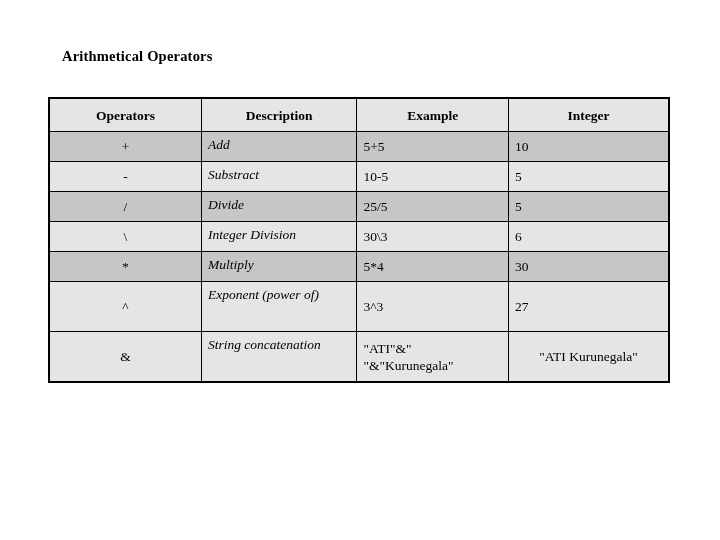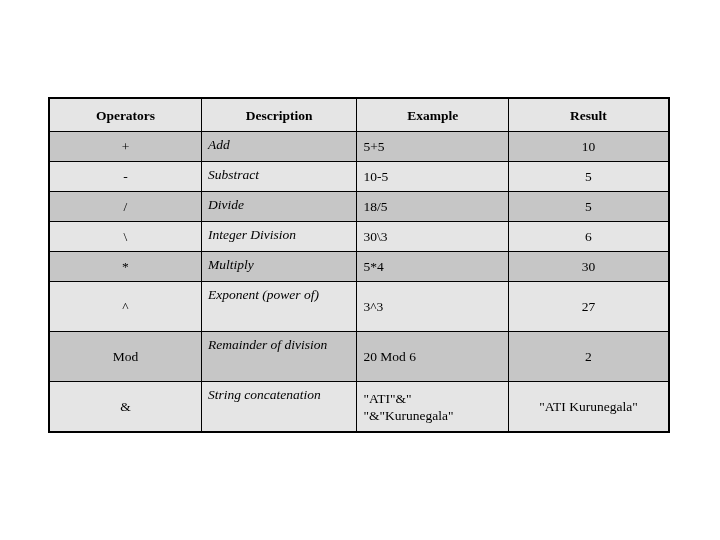--- a/index.html
+++ b/index.html
@@ -87,55 +87,56 @@
   #operators-table tbody td.col-desc {
     text-align: left;
     vertical-align: top;
     font-style: italic;
   }
   #operators-table tbody td.col-ex {
     text-align: left;
     vertical-align: middle;
   }
   #operators-table tbody td.col-res {
-    text-align: center;
+    text-align: left;
     vertical-align: middle;
   }
 
   
   #operators-table tbody tr.row-1line td { height: 21px; }
   
   #operators-table tbody tr.row-2line td { height: 41px; }
 
   
   #operators-table tbody tr.row-concat td.col-res {
     text-align: center;
   }
 
   .wrap2 { display: block; }
 </style>
 </head>
 <body>
 
 <div id="slide">
 
+  <div id="page-title">Arithmetical Operators</div>
 
   <table id="operators-table">
     <colgroup>
       <col class="c-op">
       <col class="c-desc">
       <col class="c-ex">
       <col class="c-res">
     </colgroup>
     <thead>
       <tr>
         <th>Operators</th>
         <th>Description</th>
         <th>Example</th>
-        <th>Result</th>
+        <th>Integer</th>
       </tr>
     </thead>
     <tbody>
 
       <tr class="band-dark row-1line">
         <td class="col-op">+</td>
         <td class="col-desc">Add</td>
         <td class="col-ex">5+5</td>
         <td class="col-res">10</td>
       </tr>
@@ -143,21 +144,21 @@
       <tr class="band-light row-1line">
         <td class="col-op">-</td>
         <td class="col-desc">Substract</td>
         <td class="col-ex">10-5</td>
         <td class="col-res">5</td>
       </tr>
 
       <tr class="band-dark row-1line">
         <td class="col-op">/</td>
         <td class="col-desc">Divide</td>
-        <td class="col-ex">18/5</td>
+        <td class="col-ex">25/5</td>
         <td class="col-res">5</td>
       </tr>
 
       <tr class="band-light row-1line">
         <td class="col-op">\</td>
         <td class="col-desc">Integer Division</td>
         <td class="col-ex">30\3</td>
         <td class="col-res">6</td>
       </tr>
 
@@ -168,26 +169,20 @@
         <td class="col-res">30</td>
       </tr>
 
       <tr class="band-light row-2line">
         <td class="col-op">^</td>
         <td class="col-desc">Exponent (power of)</td>
         <td class="col-ex">3^3</td>
         <td class="col-res">27</td>
       </tr>
 
-      <tr class="band-dark row-2line">
-        <td class="col-op">Mod</td>
-        <td class="col-desc">Remainder of division</td>
-        <td class="col-ex">20 Mod 6</td>
-        <td class="col-res">2</td>
-      </tr>
 
       <tr class="band-light row-2line row-concat">
         <td class="col-op">&amp;</td>
         <td class="col-desc">String concatenation</td>
         <td class="col-ex">
           <span class="wrap2">"ATI"&amp;"</span>
           <span class="wrap2">"&amp;"Kurunegala"</span>
         </td>
         <td class="col-res">"ATI Kurunegala"</td>
       </tr>

